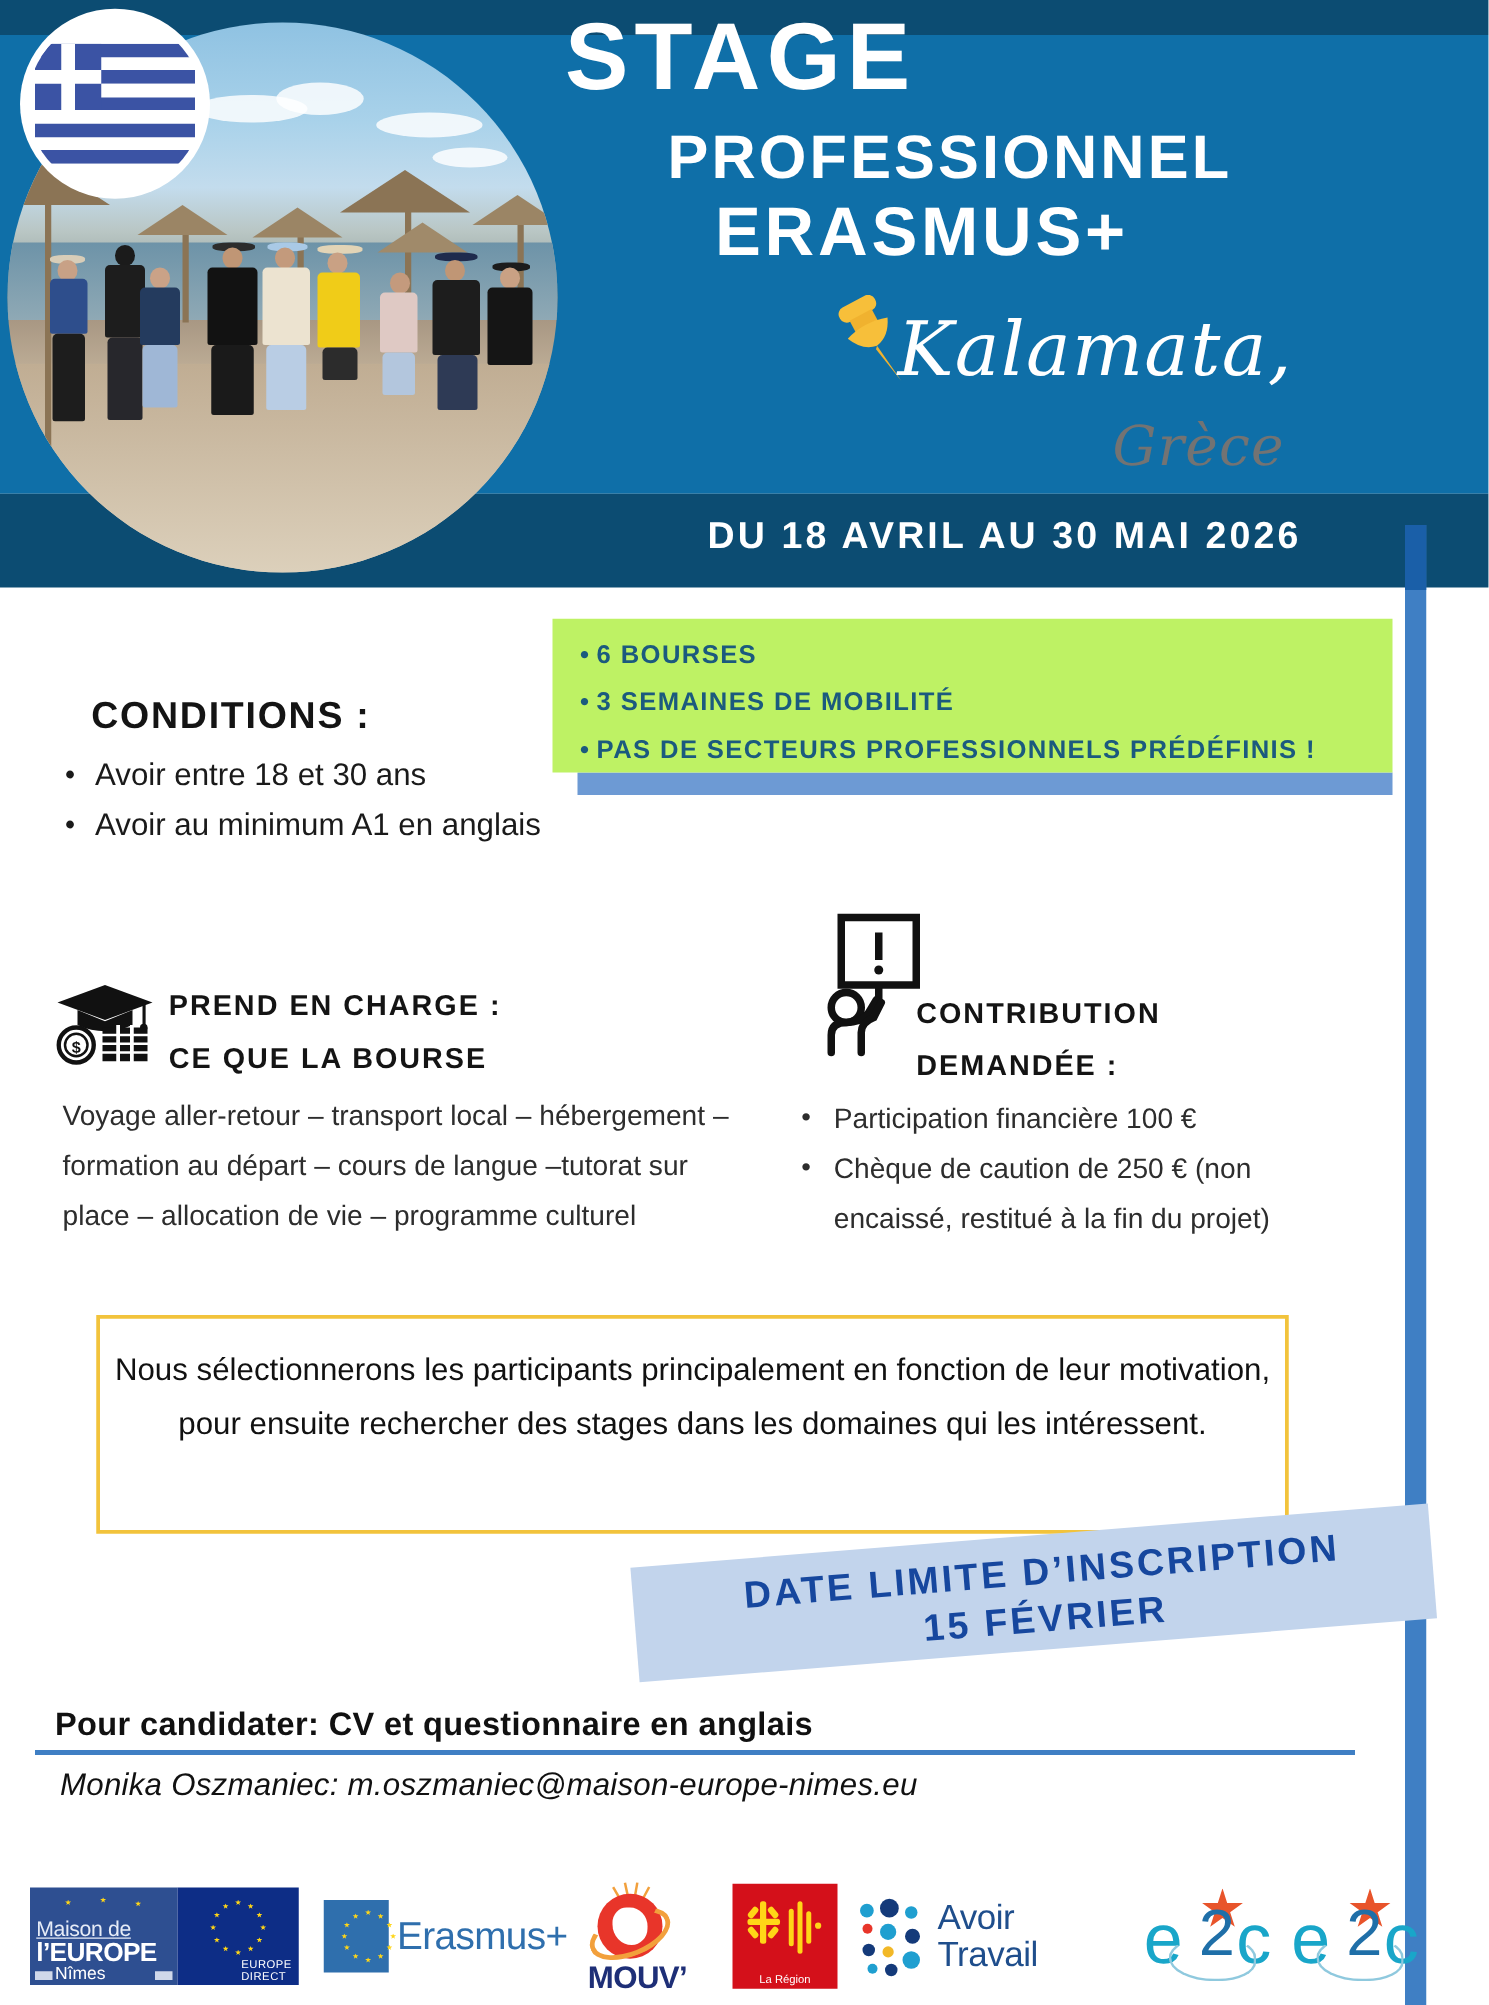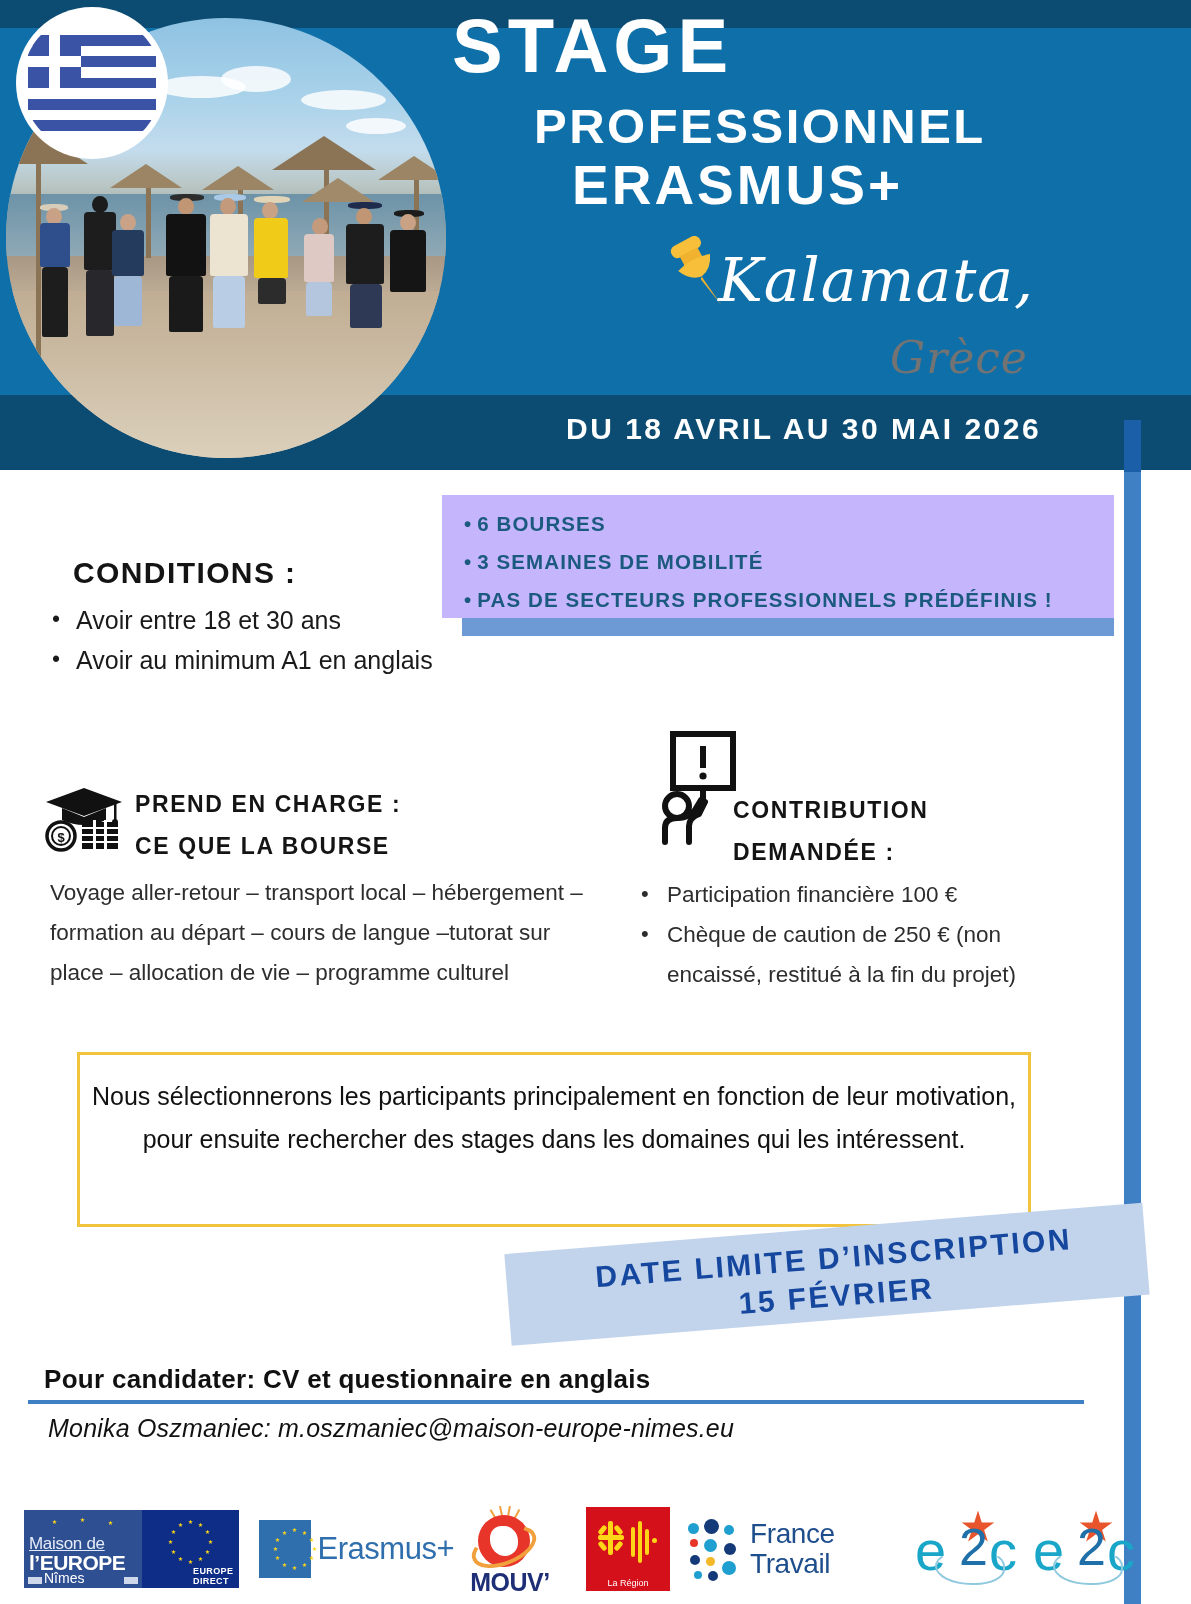--- a/index.html
+++ b/index.html
@@ -132,21 +132,21 @@
   }
   .vbar-dark {
     position: absolute; left: 1124px; top: 420px; width: 17px; height: 52px;
     background: #1a5fa8;
   }
 
   
   .hl-box {
     position: absolute; left: 442px; top: 495px;
     width: 672px; height: 123px;
-    background: #c4b5fd;
+    background: #bef264;
     padding-left: 16px;
   }
   .hl-strip {
     position: absolute; left: 462px; top: 618px;
     width: 652px; height: 18px;
     background: #6d9ad4;
   }
   .hl-list { position: absolute; left: 22px; top: 10px; }
   .hl-item {
     font-size: 20.5px; font-weight: 700; color: #1b5a7e;
@@ -271,21 +271,21 @@
   .lg-maison .mL {
     width: 118px; background: #2e4f91; color: #ffffff;
     position: relative;
   }
   .lg-maison .mR { width: 97px; background: #0d2d86; position: relative; }
   .mstars { position: absolute; left: 20px; top: 8px; width: 80px; height: 16px; }
   .mtxt1 { position: absolute; left: 5px; top: 24px; font-size: 17px; color:#e6ecf7; letter-spacing:-0.3px;text-decoration:underline;}
   .mtxt2 { position: absolute; left: 5px; top: 41px; font-size: 21px; font-weight: 700; color:#ffffff; letter-spacing:-0.5px;}
   .mtxt3 { position: absolute; left: 20px; bottom: 2px; font-size: 14px; color:#ffffff;}
   .mbar { position:absolute; bottom:4px; width:14px; height:7px; background:#cfd8ea;}
-  .eud { position: absolute; left: 6px; bottom: 2px; font-size: 9px; font-weight:700; color:#ffffff; letter-spacing:0.4px;padding-left:45px;}
+  .eud { position: absolute; left: 6px; bottom: 2px; font-size: 9px; font-weight:400; color:#ffffff; letter-spacing:0.4px;padding-left:45px;}
 
   .eu-circle { position: absolute; }
   .eu-star {
     position: absolute; width: 5px; height: 5px; background: #ffd617;
     clip-path: polygon(50% 0%,61% 35%,98% 35%,68% 57%,79% 91%,50% 70%,21% 91%,32% 57%,2% 35%,39% 35%);
   }
 
   .lg-eras { width: 195px; height: 62px; display: flex; align-items: center; }
   .lg-eras .ebox { width: 74px; height: 58px; background: #2f6fad; position: relative; }
   .lg-eras .etxt { font-size: 31px; color: #2f6fad; margin-left: 7px; letter-spacing:-0.5px;}
@@ -612,21 +612,21 @@
         <div class="ftd" style="left:4px;top:22px;width:8px;height:8px;background:#e8352a;"></div>
         <div class="ftd" style="left:18px;top:22px;width:13px;height:13px;background:#1f9fd0;"></div>
         <div class="ftd" style="left:38px;top:26px;width:12px;height:12px;background:#143a7a;"></div>
         <div class="ftd" style="left:4px;top:38px;width:10px;height:10px;background:#143a7a;"></div>
         <div class="ftd" style="left:20px;top:40px;width:9px;height:9px;background:#f2b827;"></div>
         <div class="ftd" style="left:36px;top:44px;width:14px;height:14px;background:#1f9fd0;"></div>
         <div class="ftd" style="left:8px;top:54px;width:8px;height:8px;background:#1f9fd0;"></div>
         <div class="ftd" style="left:22px;top:54px;width:10px;height:10px;background:#143a7a;"></div>
       </div>
       <div class="ft-txt">
-        <div class="ft-l">France</div>
+        <div class="ft-l">Avoir</div>
         <div class="ft-l">Travail</div>
       </div>
     </div>
 
     <div class="logo lg-e2c" style="margin-left:12px;">
       <div class="e2c-star"></div>
       <div class="e2c-e">e</div>
       <div class="e2c-2">2</div>
       <div class="e2c-c">c</div>
       <div class="e2c-swirl"></div>

